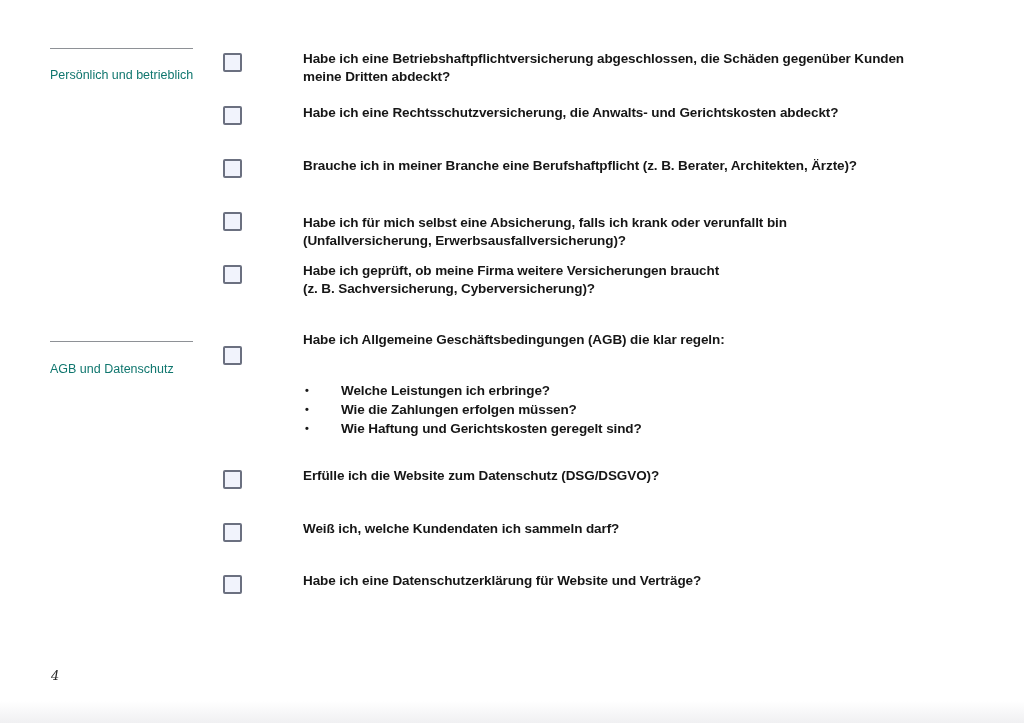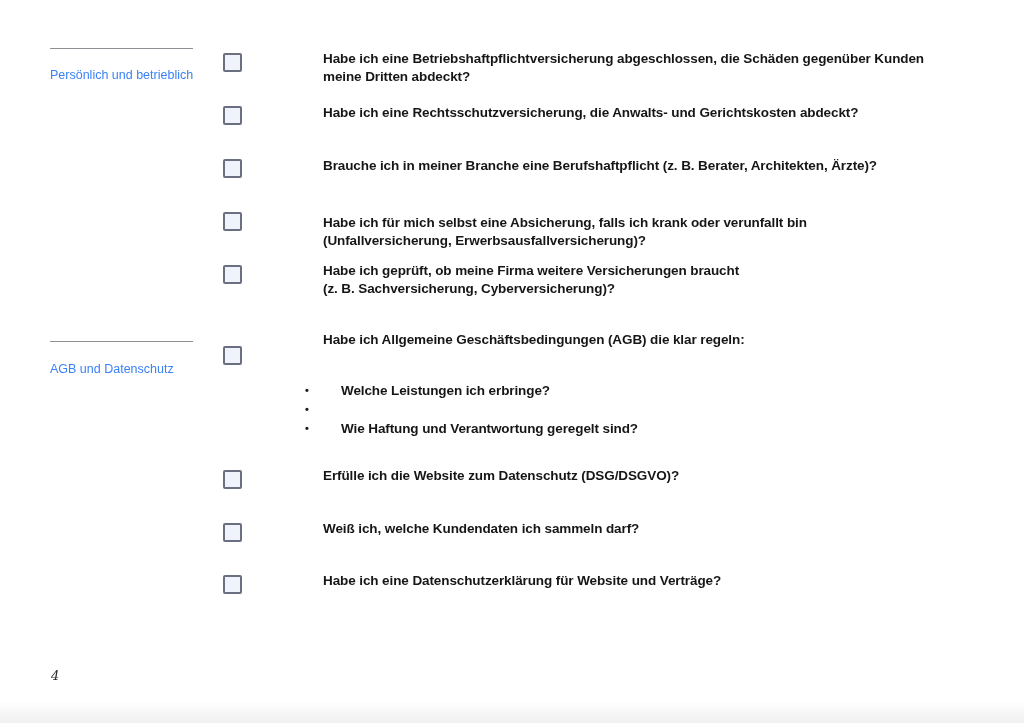--- a/index.html
+++ b/index.html
@@ -11,42 +11,42 @@
     overflow: hidden;
     font-family: "Liberation Sans", "DejaVu Sans", sans-serif;
   }
   .section-rule {
     position: absolute; left: 50px; width: 143px; height: 1px;
     background: #8e9196;
   }
   .section-label {
     position: absolute; left: 50px;
     font-size: 12.5px; line-height: 16px;
-    color: #3b82f6; font-weight: 400;
+    color: #0f766e; font-weight: 400;
     white-space: nowrap;
   }
 
   
   .checkbox {
     position: absolute; left: 223px;
     width: 15px; height: 15px;
     background: #f1f3fc;
     border: 2px solid #6b7080;
     border-radius: 2px;
     cursor: pointer;
   }
 
   
   .item-text {
     position: absolute; left: 303px; width: 665px;
     font-size: 13.5px; line-height: 18px;
     font-weight: 700; color: #161616;
     letter-spacing: -0.1px;
   }
-  .item-line { white-space: nowrap; margin-left: 20px; }
+  .item-line { white-space: nowrap; }
 
   
   .bullet-list { position: absolute; left: 303px; width: 640px; }
   .bullet-row {
     position: relative;
     height: 19px; line-height: 19px;
     font-size: 13.5px; font-weight: 700; color: #161616;
     letter-spacing: -0.1px;
     white-space: nowrap;
   }
@@ -113,24 +113,25 @@
     <div class="item-line">Habe ich Allgemeine Geschäftsbedingungen (AGB) die klar regeln:</div>
   </div>
 
   <div class="bullet-list" style="top:381px">
     <div class="bullet-row">
       <span class="bullet-dot">•</span>
       <span class="bullet-text">Welche Leistungen ich erbringe?</span>
     </div>
     <div class="bullet-row">
       <span class="bullet-dot">•</span>
+      <span class="bullet-text">Wie die Zahlungen erfolgen müssen?</span>
     </div>
     <div class="bullet-row">
       <span class="bullet-dot">•</span>
-      <span class="bullet-text">Wie Haftung und Verantwortung geregelt sind?</span>
+      <span class="bullet-text">Wie Haftung und Gerichtskosten geregelt sind?</span>
     </div>
   </div>
 
   <div class="checkbox" style="top:470px"></div>
   <div class="item-text" style="top:467px">
     <div class="item-line">Erfülle ich die Website zum Datenschutz (DSG/DSGVO)?</div>
   </div>
 
   <div class="checkbox" style="top:523px"></div>
   <div class="item-text" style="top:520px">

